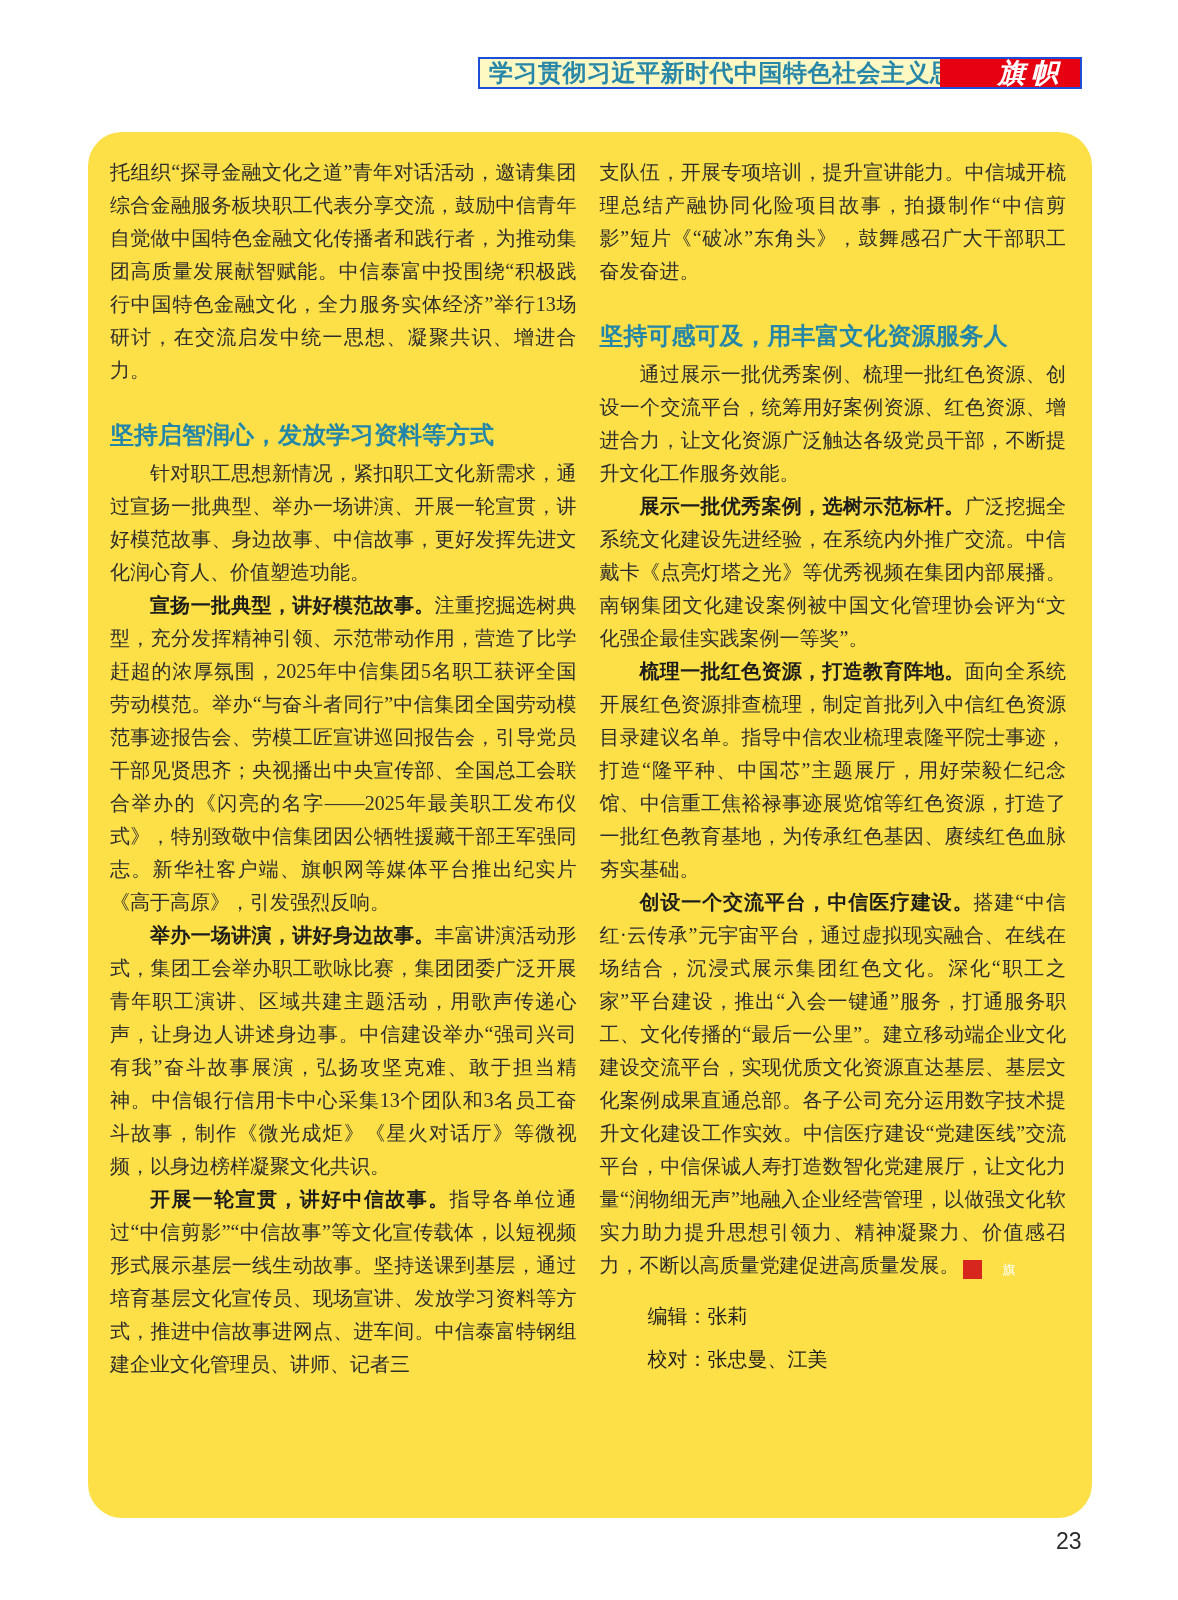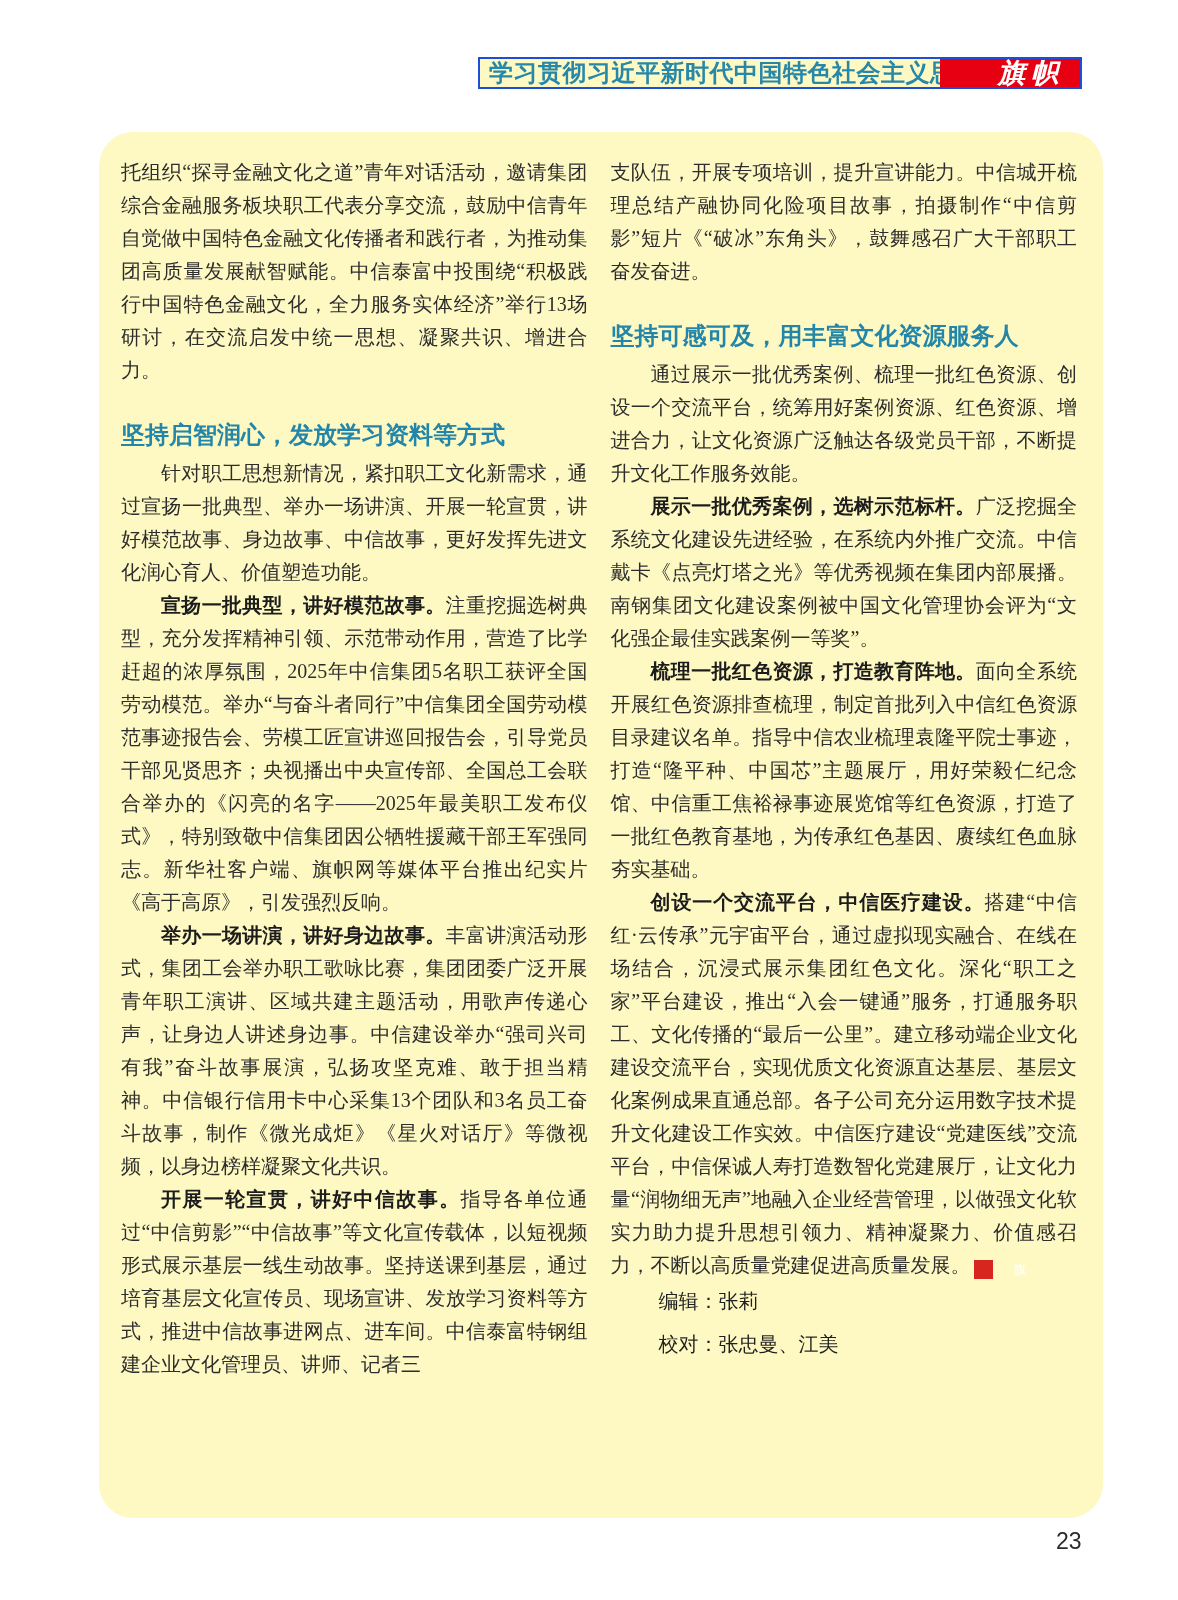--- a/index.html
+++ b/index.html
@@ -22,22 +22,22 @@
   .logo-box{
     width:98px;background:#e60012;color:#ffffff;
     display:flex;align-items:center;justify-content:center;
     font-family:"Liberation Serif","DejaVu Serif",serif;
     font-weight:bold;font-size:27px;letter-spacing:6px;
     font-style:italic;
     padding-left:42px;
   }
   
   .content-panel{
-    position:absolute;left:99px;top:132px;width:1004px;height:1386px;
-    background:#fef9c3;border-radius:34px;box-sizing:border-box;
+    position:absolute;left:88px;top:132px;width:1004px;height:1386px;
+    background:#fde047;border-radius:34px;box-sizing:border-box;
     padding:24px 26px 0 22px;display:flex;gap:23px;overflow:hidden;
   }
   .col{flex:1;min-width:0;}
   .para{
     margin:0;font-size:20px;line-height:33px;color:#2d2d2d;
     text-align:justify;
   }
   .para.indent{text-indent:2em;}
   .para .lead{
     font-family:"Liberation Sans","DejaVu Sans",sans-serif;
@@ -48,21 +48,21 @@
     font-family:"Liberation Sans","DejaVu Sans",sans-serif;
     font-weight:bold;font-size:24px;line-height:28px;color:#2386a9;
   }
   .seal{
     display:inline-block;width:19px;height:19px;background:#d7261d;
     color:#ffffff;font-size:13px;line-height:19px;text-align:center;
     vertical-align:-2px;margin-left:3px;
     font-family:"Liberation Serif","DejaVu Serif",serif;
   }
   .credit{
-    margin:3px 0 0 2.4em;font-size:20px;line-height:33px;color:#1f1f1f;
+    margin:18px 0 0 2.4em;font-size:20px;line-height:33px;color:#1f1f1f;
     font-family:Liberation Serif, serif;
   }
   .credit + .credit{margin-top:10px;}
   
   .page-num{
     position:absolute;left:1056px;top:1528px;
     font-family:"Liberation Sans","DejaVu Sans",sans-serif;
     font-size:23px;color:#2b2b2b;
   }
 </style>

